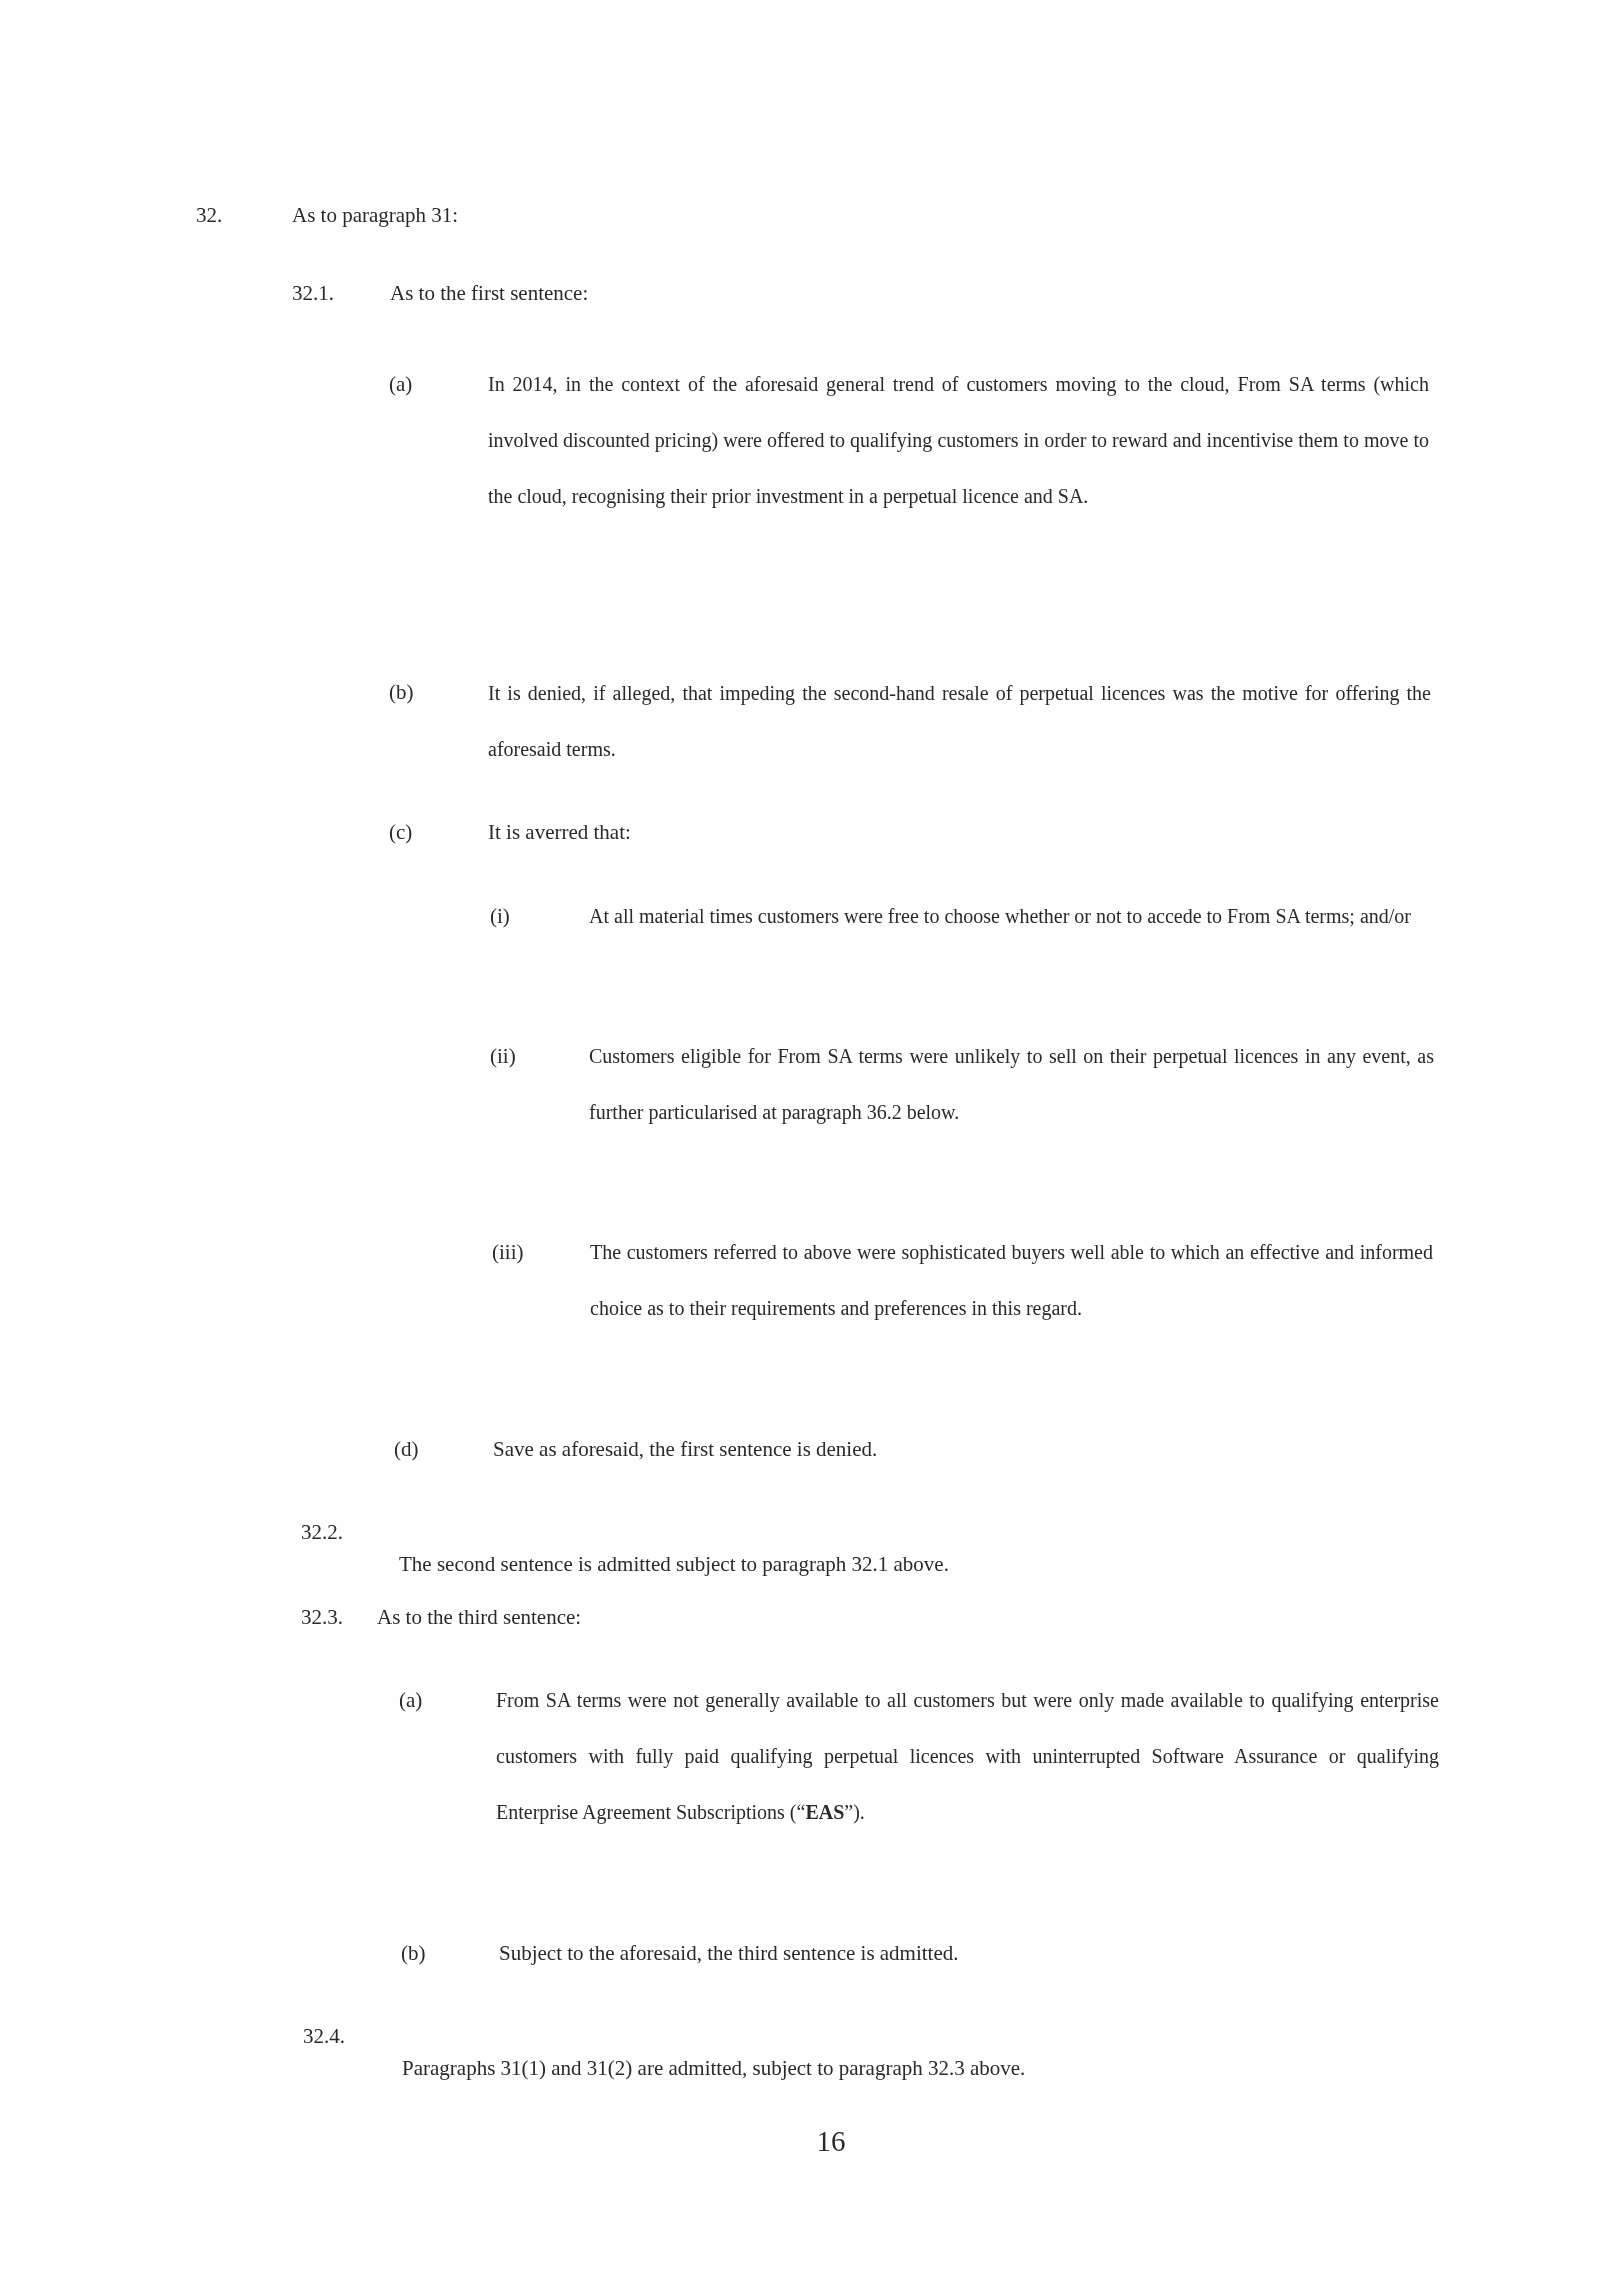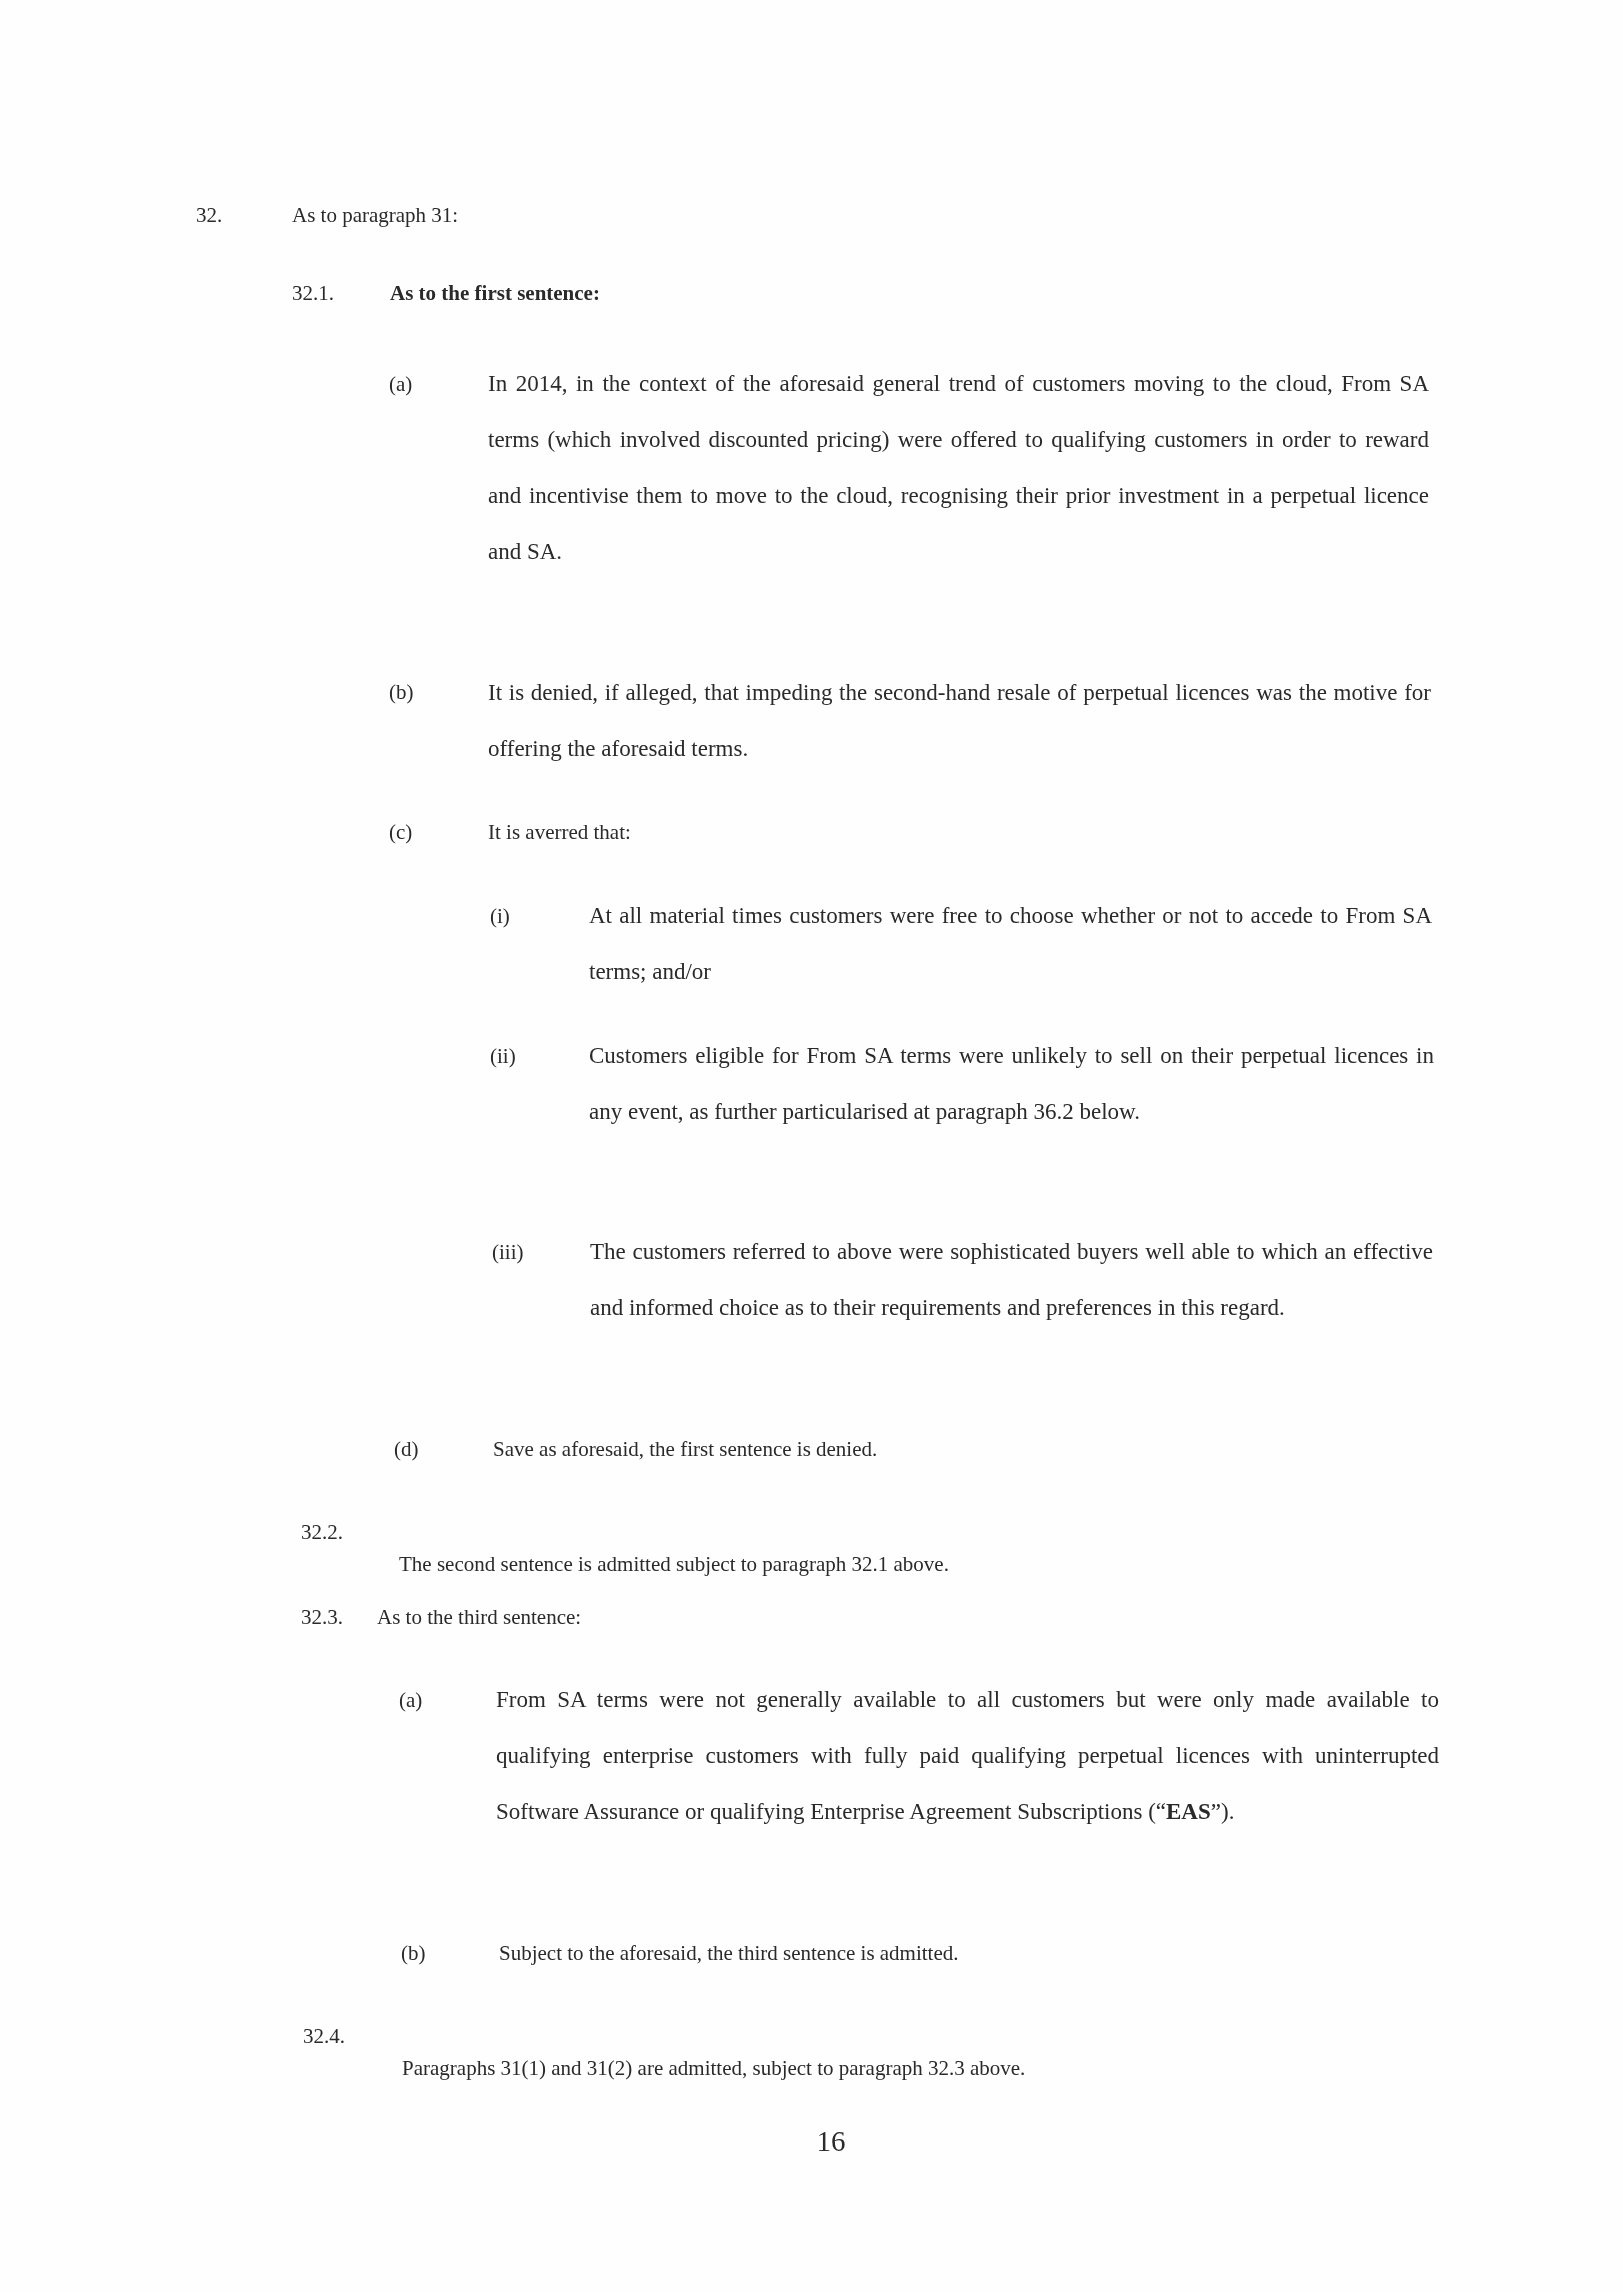--- a/index.html
+++ b/index.html
@@ -7,42 +7,42 @@
     width: 1623px; height: 2293px;
     background: #fdfdfd;
     position: relative;
     overflow: hidden;
     font-family: "Liberation Serif", "DejaVu Serif", serif;
     color: #2a2a2a;
   }
   .page { position: absolute; inset: 0; background: #fefefe; }
   .para {
     position: absolute;
-    font-size: 23px;
+    font-size: 20px;
     line-height: 56px;
     text-align: justify;
     text-align-last: left;
   }
   .lbl { position: absolute; font-size: 21px; line-height: 35px; white-space: nowrap; }
   b { font-weight: bold; }
   .pageno { position: absolute; font-size: 29px; line-height: 35px; left: 0; width: 1662px; text-align: center; }
 </style>
 </head>
 <body>
 
 <div class="page">
 
   <div>
     <span class="lbl" style="left:196px; top:198px;">32.</span>
     <span class="lbl" style="left:292px; top:198px;">As to paragraph 31:</span>
   </div>
 
   <div>
     <span class="lbl" style="left:292px; top:276px;">32.1.</span>
-    <span class="lbl" style="left:390px; top:276px;font-weight:bold;">As to the first sentence:</span>
+    <span class="lbl" style="left:390px; top:276px;">As to the first sentence:</span>
 
     <div>
       <span class="lbl" style="left:389px; top:367px;">(a)</span>
       <div class="para" style="left:488px; top:356px; width:941px;">In 2014, in the context of the aforesaid general trend of customers moving to the cloud, From SA terms (which involved discounted pricing) were offered to qualifying customers in order to reward and incentivise them to move to the cloud, recognising their prior investment in a perpetual licence and SA.</div>
     </div>
 
     <div>
       <span class="lbl" style="left:389px; top:675px;">(b)</span>
       <div class="para" style="left:488px; top:665px; width:943px;">It is denied, if alleged, that impeding the second-hand resale of perpetual licences was the motive for offering the aforesaid terms.</div>
     </div>

